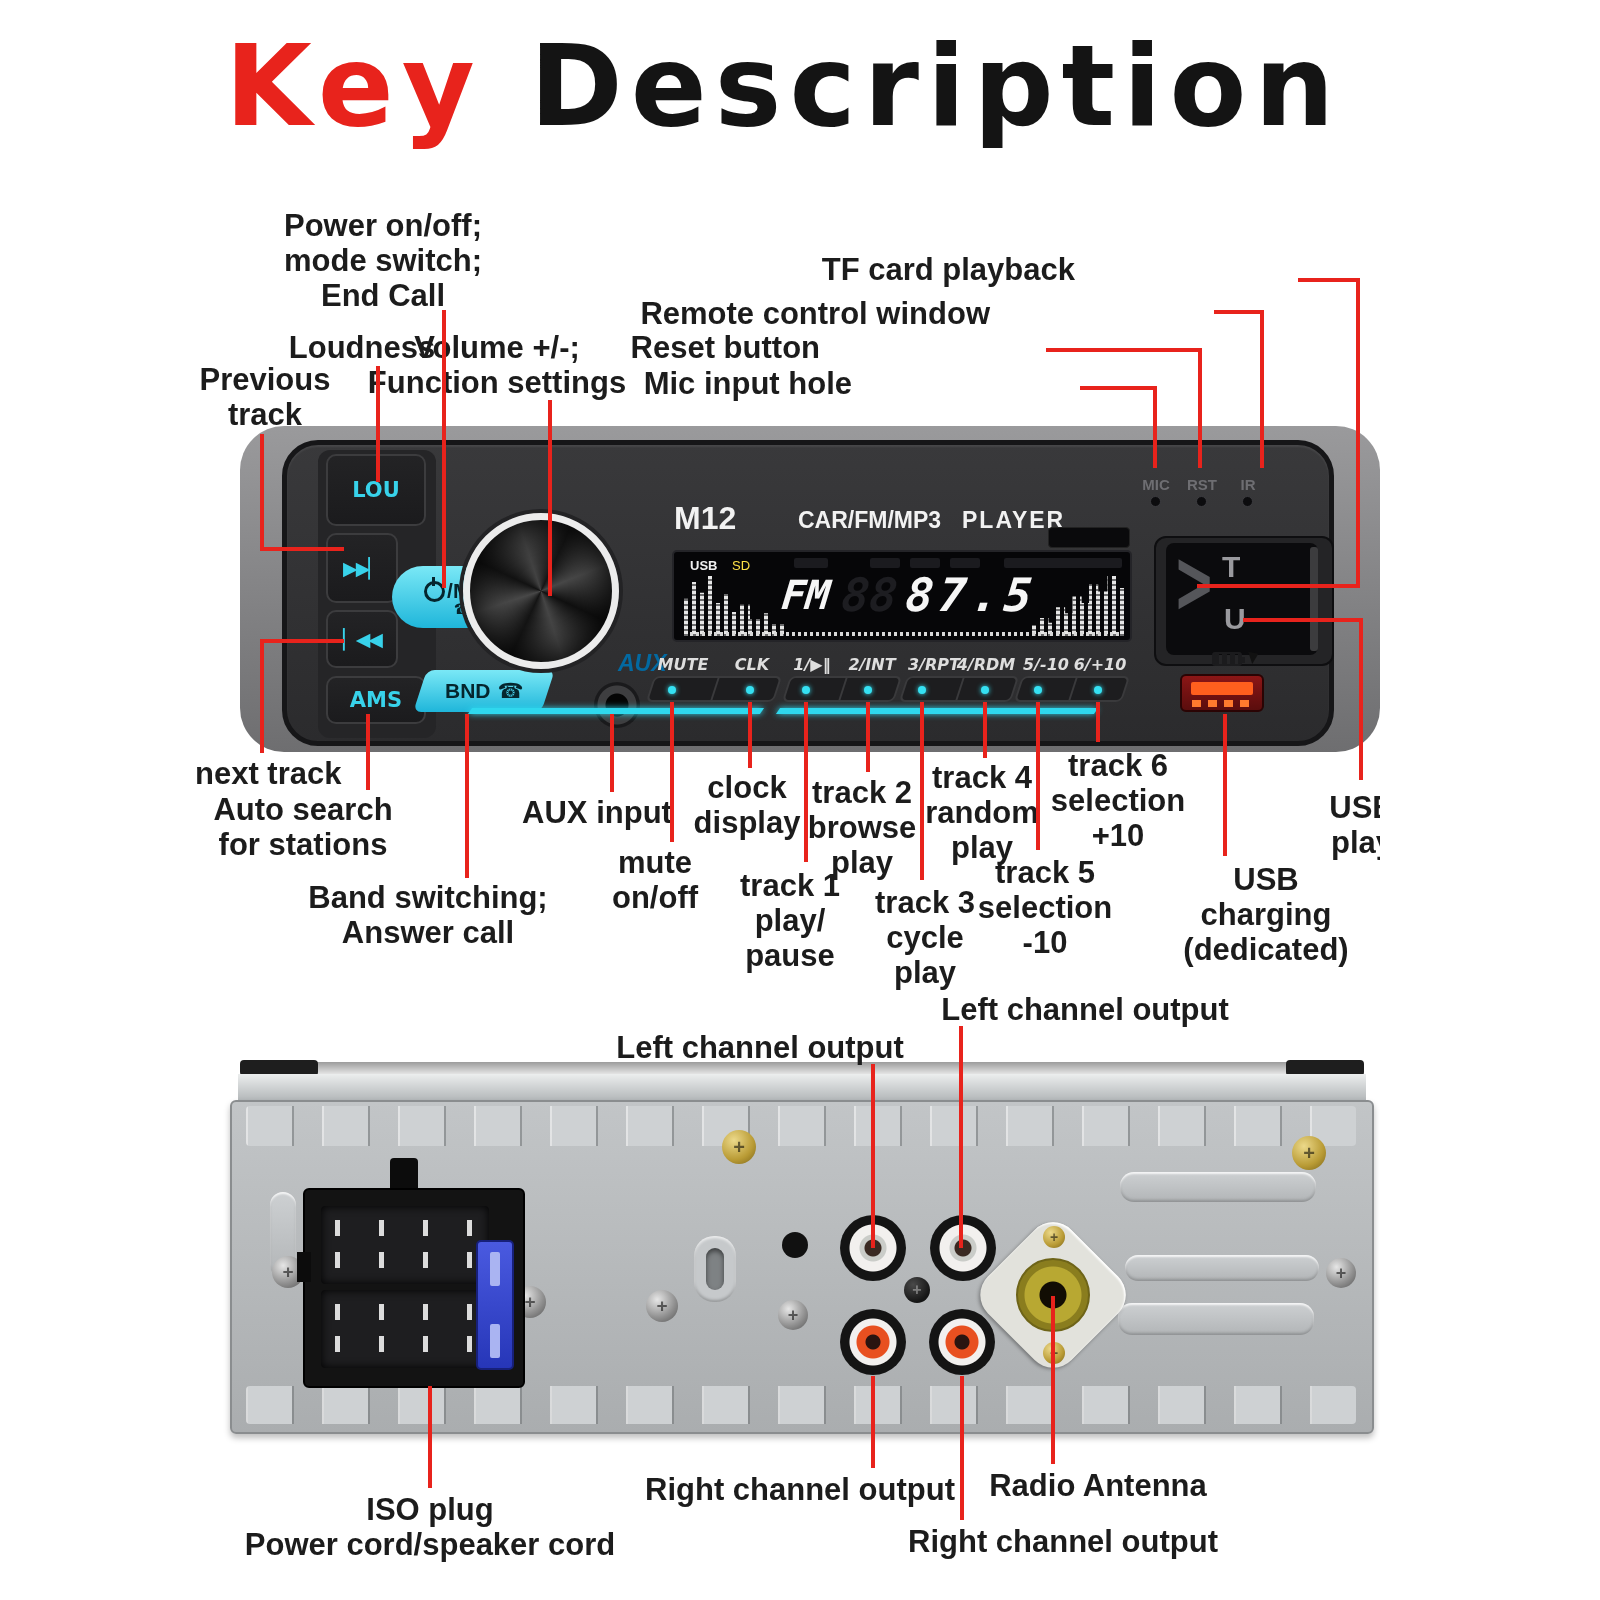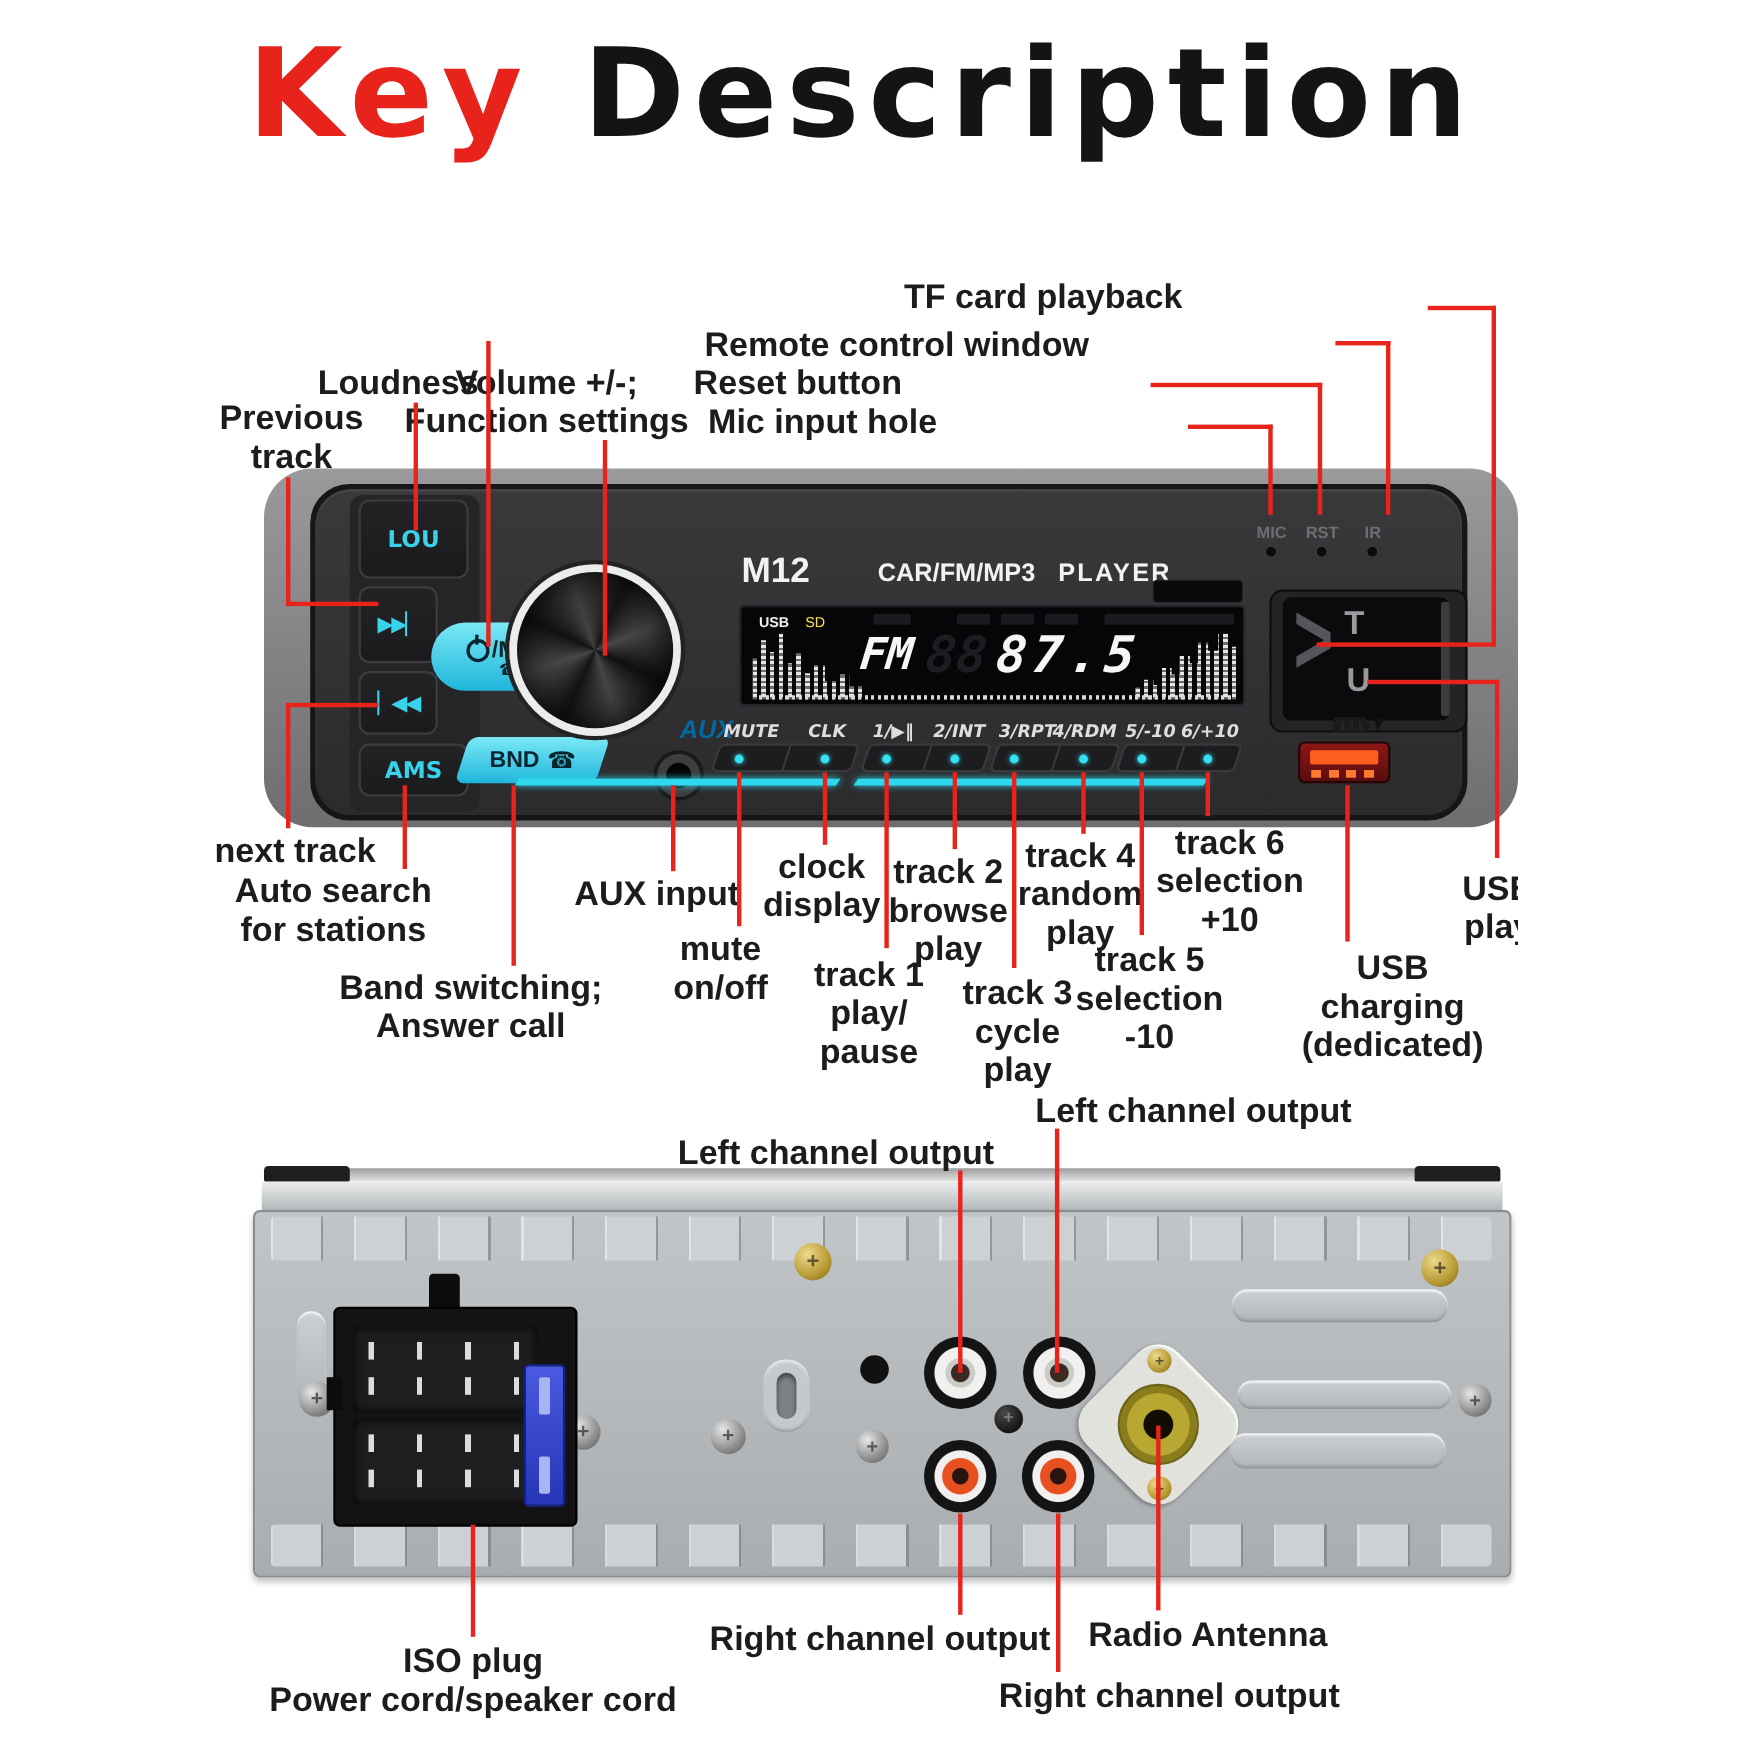--- a/index.html
+++ b/index.html
@@ -223,20 +223,23 @@
     <div class="tu" style="left:1222px;top:550px;">T</div>
     <div class="tu" style="left:1224px;top:602px;">U</div>
     <div class="batt"></div>
     <div class="cursor"></div>
     <div class="usbport">
       <div class="usbtongue"></div>
       <div class="usbpins"></div>
     </div>
   </div>
 
+  <div class="lbl" style="left:383px;top:208px;">Power on/off;
+mode switch;
+End Call</div>
   <div class="lbl" style="left:362px;top:330px;">Loudness</div>
   <div class="lbl" style="left:265px;top:362px;">Previous
 track</div>
   <div class="lbl" style="left:497px;top:330px;">Volume +/-;
 Function settings</div>
   <div class="lbl ra" style="right:305px;top:252px;">TF card playback</div>
   <div class="lbl ra" style="right:390px;top:296px;">Remote control window</div>
   <div class="lbl ra" style="right:560px;top:330px;">Reset button</div>
   <div class="lbl ra" style="right:528px;top:366px;">Mic input hole</div>
   <div class="lbl la" style="left:195px;top:756px;">next track</div>

